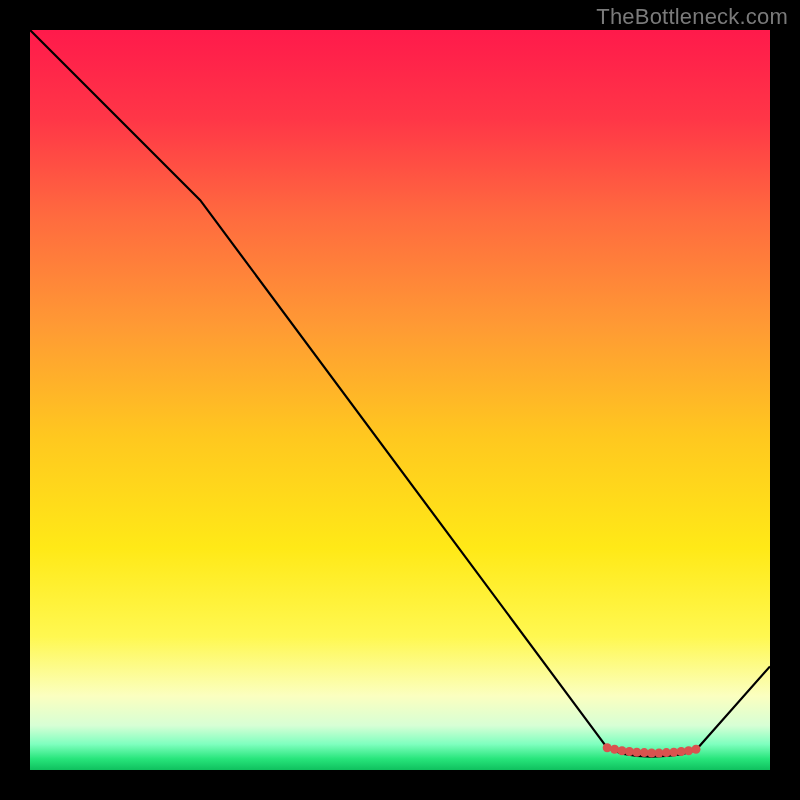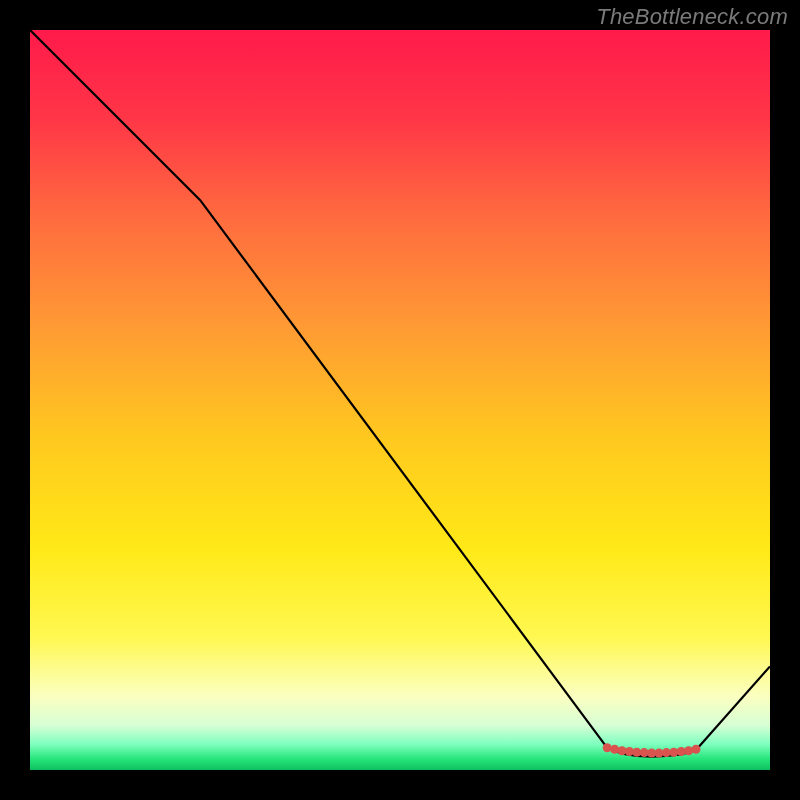--- a/index.html
+++ b/index.html
@@ -9,21 +9,20 @@
     height: 800px;
     background: #000000;
     overflow: hidden;
     font-family: Arial, Helvetica, sans-serif;
   }
   .outer {
     position: relative;
     width: 800px;
     height: 800px;
     background: #000000;
-    font-style: italic;
   }
   .attribution {
     position: absolute;
     top: 4px;
     right: 12px;
     color: #7a7a7a;
     font-size: 22px;
     letter-spacing: 0.2px;
   }
   .plot-area {

